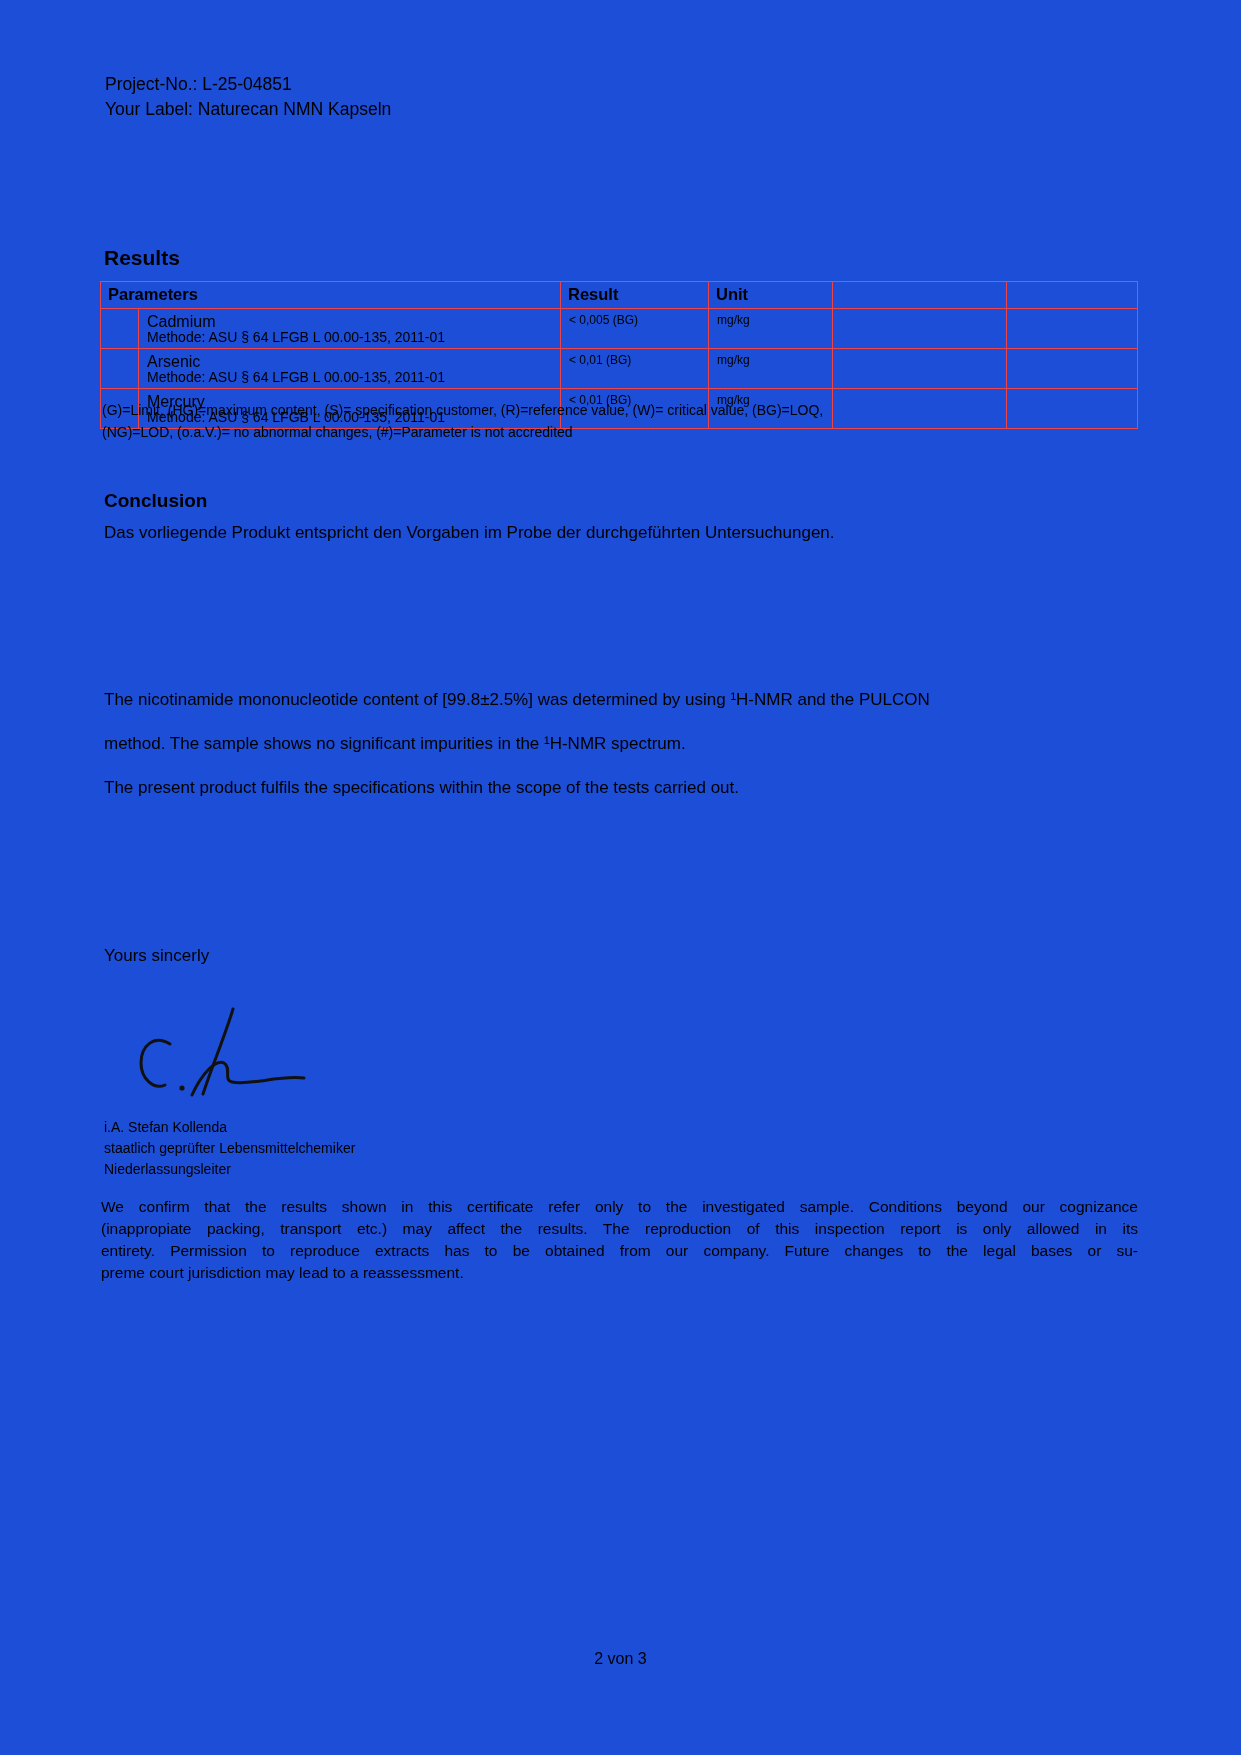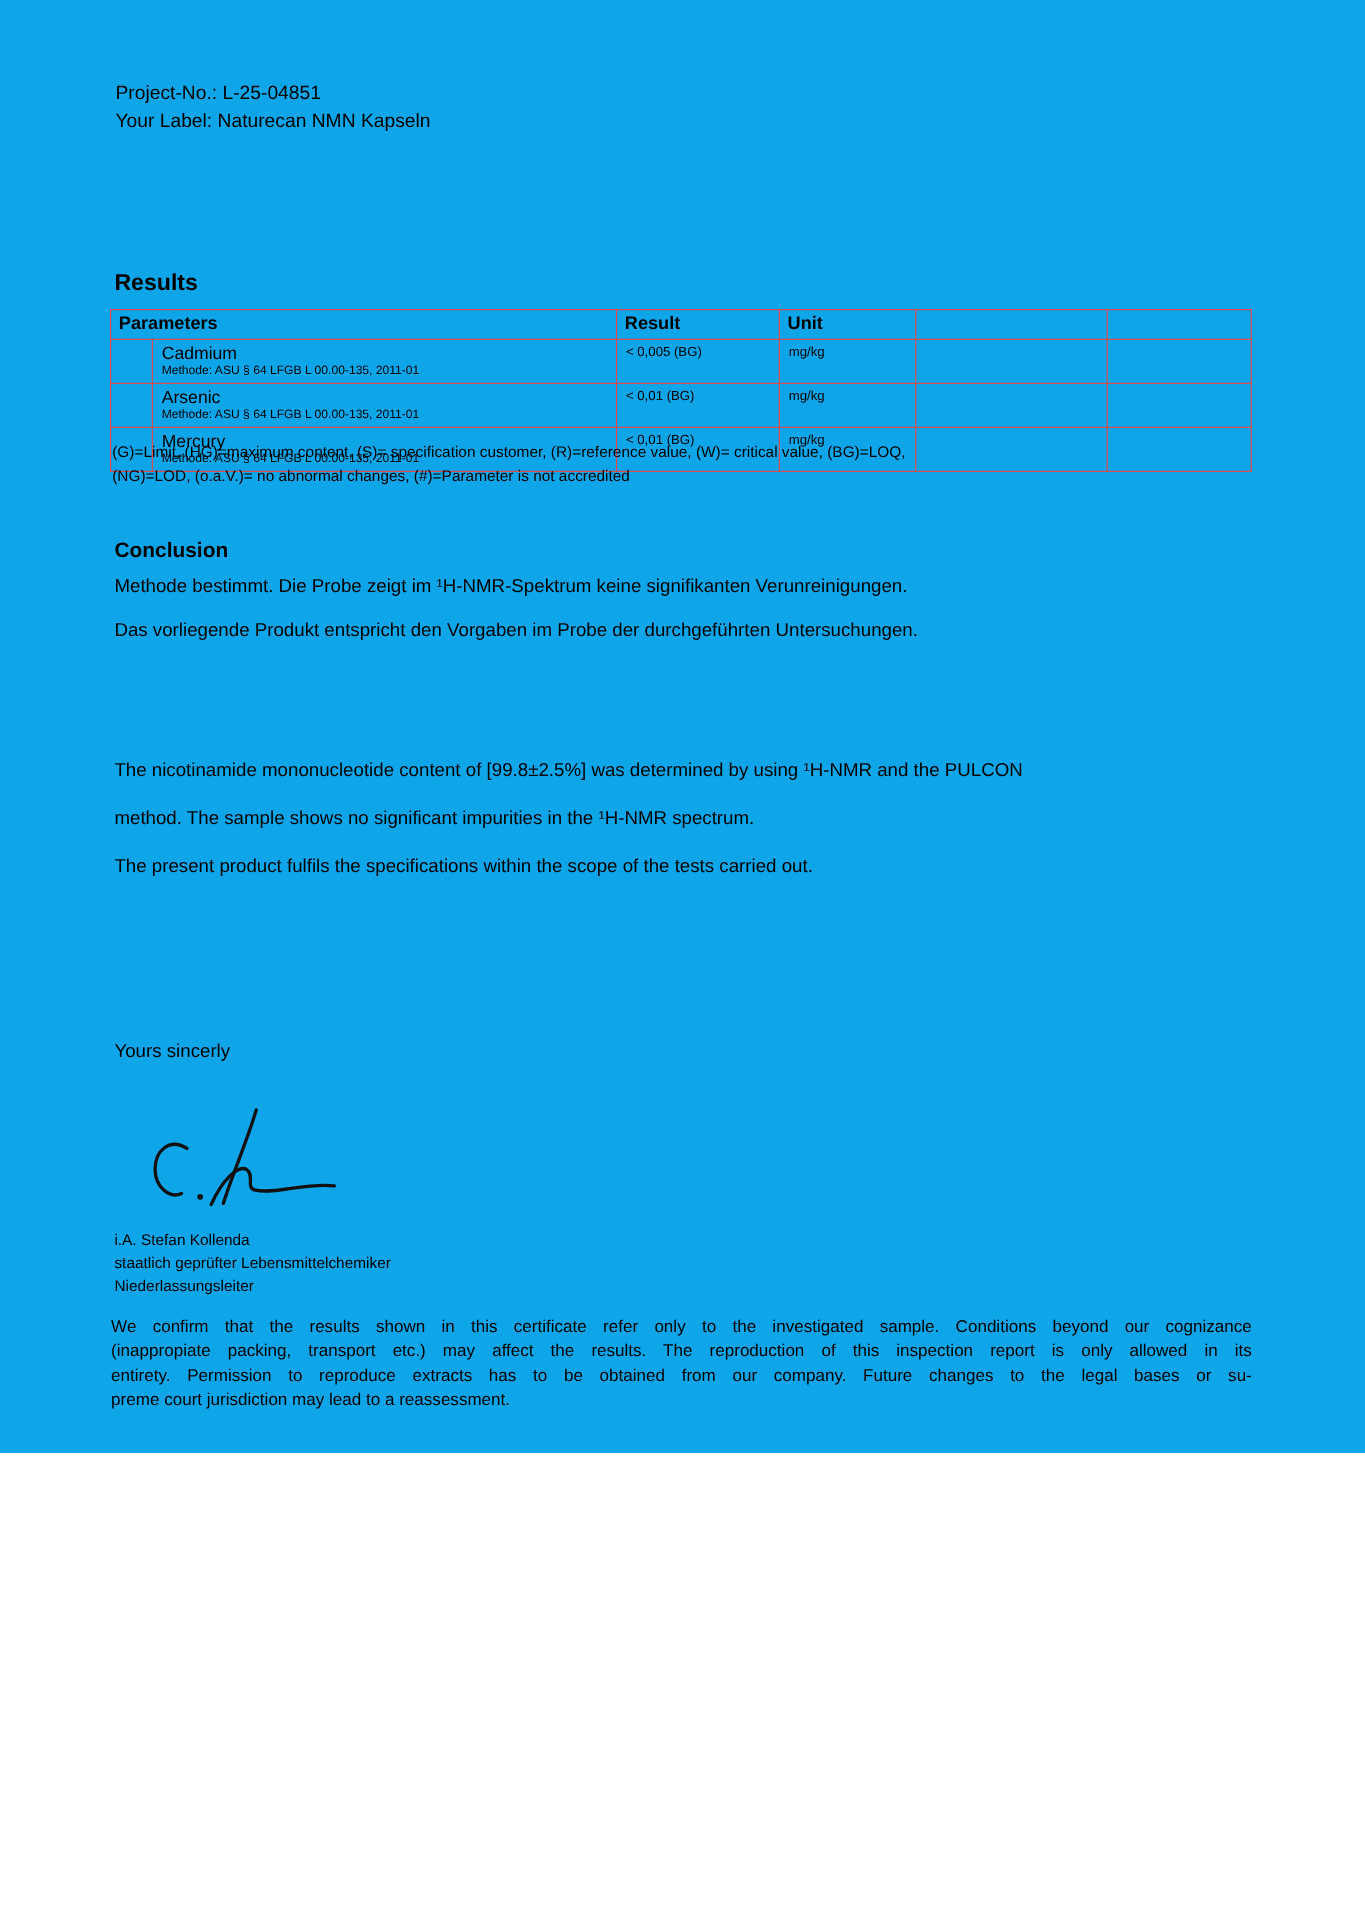--- a/index.html
+++ b/index.html
@@ -1,21 +1,21 @@
 <!DOCTYPE html>
 <html><head>
 <meta charset="utf-8">
 <style>
   * { box-sizing: border-box; }
   html, body { margin: 0; padding: 0; background: #ffffff; }
   .page {
     position: relative;
     width: 1241px;
-    height: 1321px;
-    background: #0ea5e9;
+    height: 1755px;
+    background: #1d4ed8;
     font-family: "Liberation Sans", "DejaVu Sans", sans-serif;
     color: #000000;
     overflow: hidden;
   }
 
   
   .header-block { position: absolute; left: 105px; top: 72px; font-size: 17.5px; line-height: 25px; }
 
   
   .logo { position: absolute; left: 948px; top: 34px; width: 250px; height: 110px; }
@@ -27,21 +27,21 @@
     border-collapse: collapse; table-layout: fixed;
   }
   .results-table td, .results-table th { border: 1px solid #ef4444; padding: 0; vertical-align: top; }
   .results-table th {
     text-align: left; font-size: 16.5px; font-weight: bold;
     padding: 3px 4px 3px 7px; height: 27px;
   }
   .cell-spacer { }
   .param-cell { padding: 3px 4px 4px 8px !important; }
   .param-name { font-size: 16px; line-height: 19px; }
-  .param-method { font-size: 11px; line-height: 13px; color: #000; }
+  .param-method { font-size: 14px; line-height: 13px; color: #000; }
   .result-cell, .unit-cell { padding: 4px 4px 4px 8px !important; font-size: 12px; }
   .legend { position: absolute; left: 102px; top: 399px; width: 1037px; font-size: 14px; line-height: 22px; }
 
   
   .conclusion-title { position: absolute; left: 104px; top: 490px; font-size: 19px; font-weight: bold; }
   .de-block { position: absolute; left: 104px; top: 513px; width: 1060px; }
   .de-block .tline { line-height: 40px; font-size: 17px; white-space: nowrap; }
   .en-block { position: absolute; left: 104px; top: 678px; width: 1060px; }
   .en-block .tline { line-height: 44px; font-size: 17px; white-space: nowrap; }
 
@@ -125,21 +125,20 @@
     </table>
 
   <div class="legend">
     <div>(G)=Limit, (HG)=maximum content, (S)= specification customer, (R)=reference value, (W)= critical value, (BG)=LOQ,</div>
     <div>(NG)=LOD, (o.a.V.)= no abnormal changes, (#)=Parameter is not accredited</div>
   </div>
 
   <div class="conclusion-title">Conclusion</div>
 
   <div class="de-block">
-    <div class="tline">Methode bestimmt. Die Probe zeigt im ¹H-NMR-Spektrum keine signifikanten Verunreinigungen.</div>
     <div class="tline">Das vorliegende Produkt entspricht den Vorgaben im Probe der durchgeführten Untersuchungen.</div>
   </div>
 
   <div class="en-block">
     <div class="tline">The nicotinamide mononucleotide content of [99.8±2.5%] was determined by using ¹H-NMR and the PULCON</div>
     <div class="tline">method. The sample shows no significant impurities in the ¹H-NMR spectrum.</div>
     <div class="tline">The present product fulfils the specifications within the scope of the tests carried out.</div>
   </div>
 
   <div class="closing">Yours sincerly</div>

